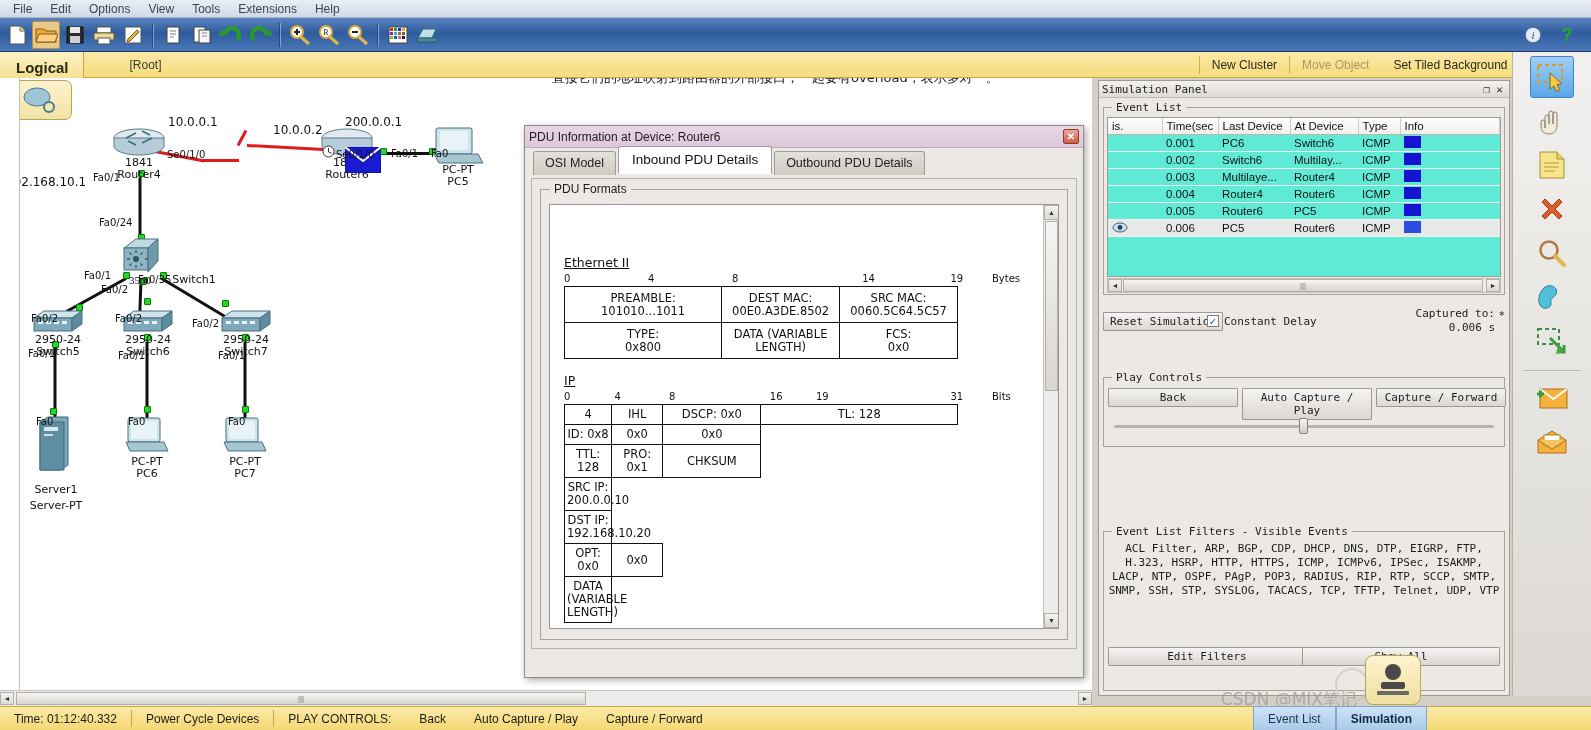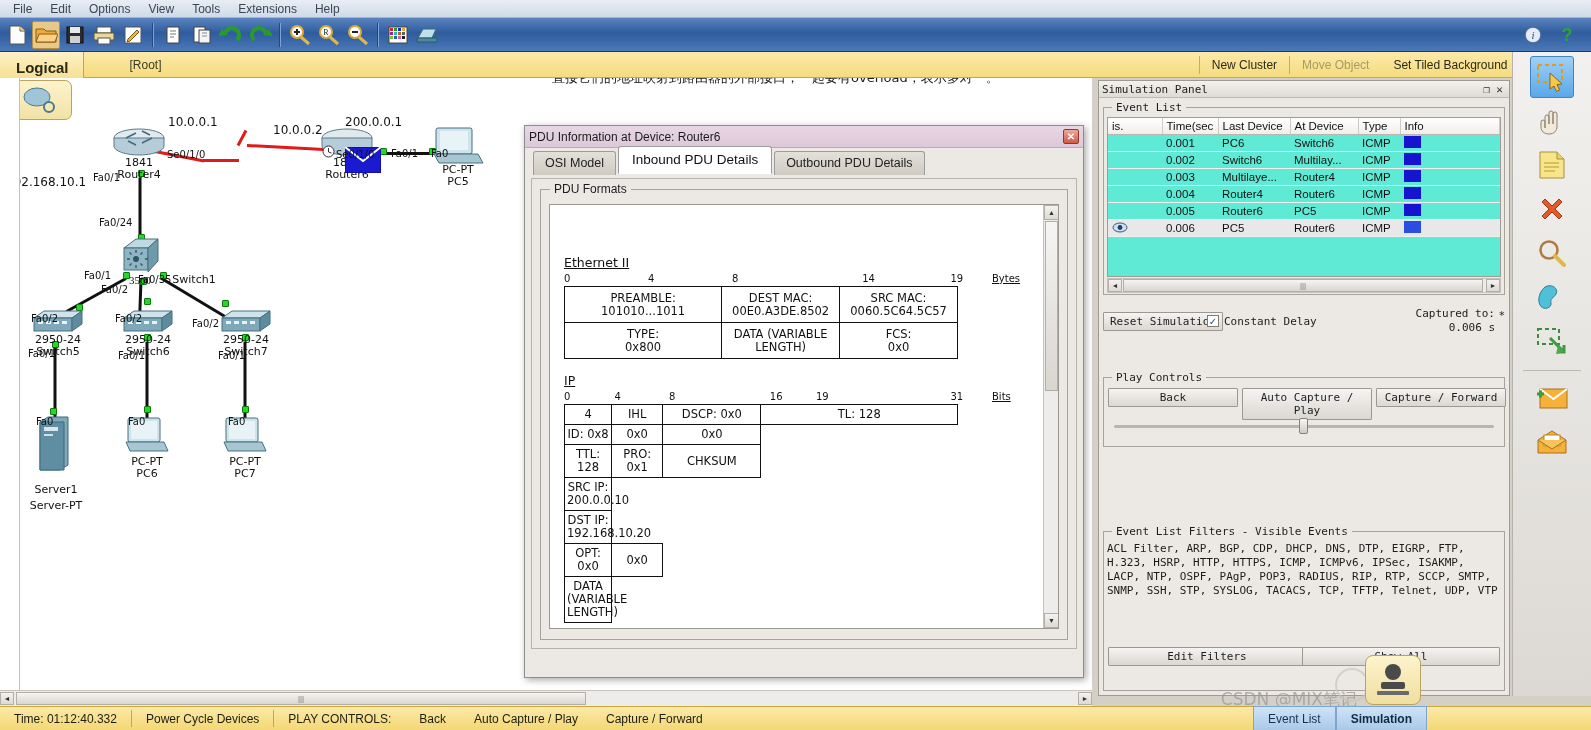--- a/index.html
+++ b/index.html
@@ -176,21 +176,21 @@
 
   .sec-title {
     font-size: 12.5px; color: #111; text-decoration: underline;
     font-family: "DejaVu Sans", sans-serif; margin-bottom: 3px;
   }
   .ruler { position: relative; height: 13px; width: 420px; }
   .ruler span {
     position: absolute; font-size: 10px; color: #111; top: 0;
     font-family: "DejaVu Sans", sans-serif;
   }
-  .ruler .unit { left: 428px; text-decoration: underline; }
+  .ruler .unit { left: 428px; }
   .fld {
     display: table; width: 394px; border-collapse: collapse;
     table-layout: fixed;
   }
   .frow { display: table-row; }
   .fcell {
     display: table-cell; border: 1px solid #111; text-align: center;
     vertical-align: middle; font-size: 11.5px; color: #111;
     padding: 3px 2px; font-family: "DejaVu Sans", sans-serif;
     line-height: 13px;
@@ -899,21 +899,21 @@
       <div class="fs-cap">Play Controls</div>
       <button class="mbtn" style="position:absolute; left:4px; top:10px; width:130px;">Back</button>
       <button class="mbtn" style="position:absolute; left:138px; top:10px; width:130px;">Auto Capture / Play</button>
       <button class="mbtn" style="position:absolute; left:272px; top:10px; width:130px;">Capture / Forward</button>
       <div class="slider-track" style="left:10px; right:10px; top:47px;"></div>
       <div class="slider-thumb" style="left:195px; top:40px;"></div>
     </div>
 
     <div class="fieldset" style="left:4px; top:450px; right:4px; height:160px;">
       <div class="fs-cap">Event List Filters - Visible Events</div>
-      <div class="mono" style="position:absolute; left:3px; right:3px; top:10px; line-height:14px; word-spacing:0px;">ACL Filter, ARP, BGP, CDP, DHCP, DNS, DTP, EIGRP, FTP, H.323, HSRP, HTTP, HTTPS, ICMP, ICMPv6, IPSec, ISAKMP, LACP, NTP, OSPF, PAgP, POP3, RADIUS, RIP, RTP, SCCP, SMTP, SNMP, SSH, STP, SYSLOG, TACACS, TCP, TFTP, Telnet, UDP, VTP</div>
+      <div class="mono" style="position:absolute; left:3px; right:3px; top:10px; line-height:14px; word-spacing:0px;text-align:center;">ACL Filter, ARP, BGP, CDP, DHCP, DNS, DTP, EIGRP, FTP, H.323, HSRP, HTTP, HTTPS, ICMP, ICMPv6, IPSec, ISAKMP, LACP, NTP, OSPF, PAgP, POP3, RADIUS, RIP, RTP, SCCP, SMTP, SNMP, SSH, STP, SYSLOG, TACACS, TCP, TFTP, Telnet, UDP, VTP</div>
       <button class="mbtn" style="position:absolute; left:4px; bottom:24px; width:198px;">Edit Filters</button>
       <button class="mbtn" style="position:absolute; right:4px; bottom:24px; width:198px;">Show All</button>
     </div>
   </div>
 
   <div class="rstrip">
     <div class="rtool sel">
       <svg width="34" height="30" viewBox="0 0 34 30">
         <rect x="3" y="3" width="24" height="17" fill="none" stroke="#e09a20" stroke-width="2" stroke-dasharray="4 3"></rect>
         <path d="M15 11l12 11-5 .5 2.5 5.5-3 1.5-2.5-5.5-4 3z" fill="#f7c94a" stroke="#8a6510"></path>

